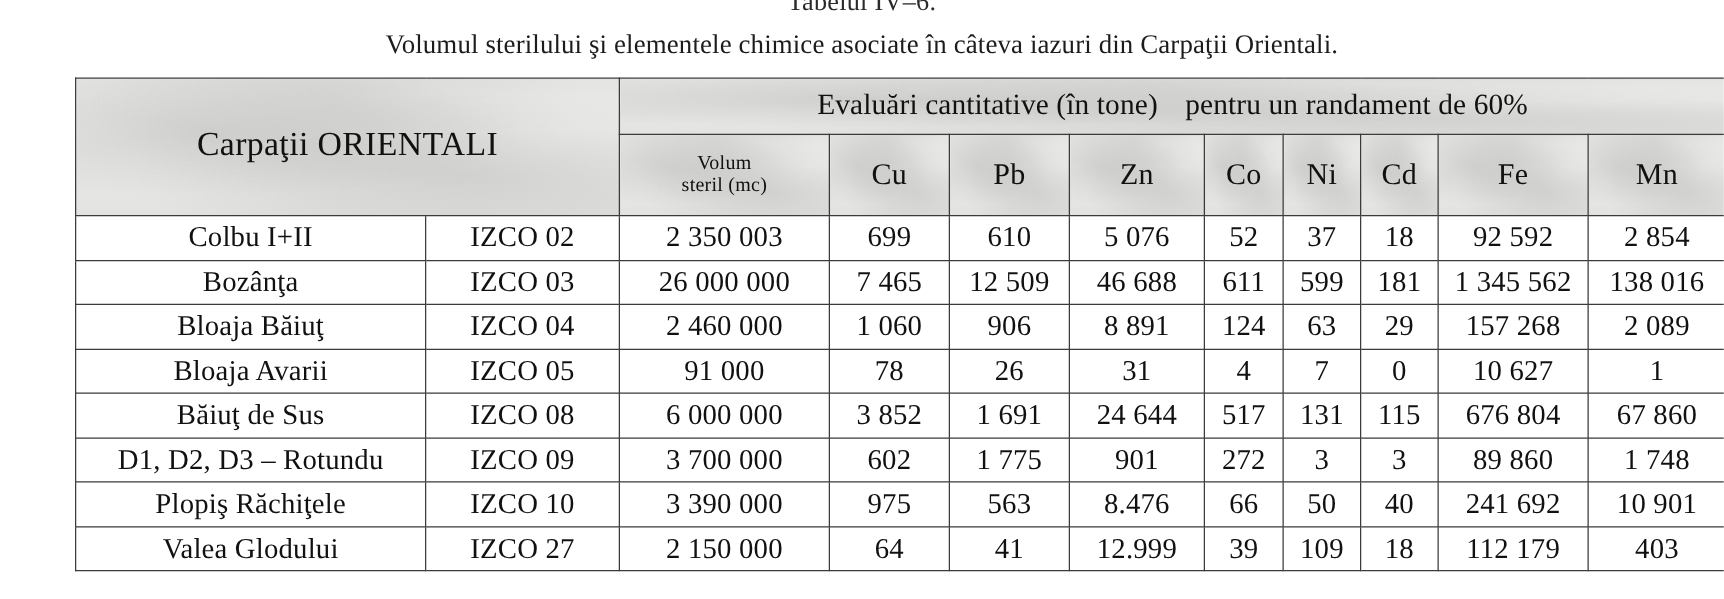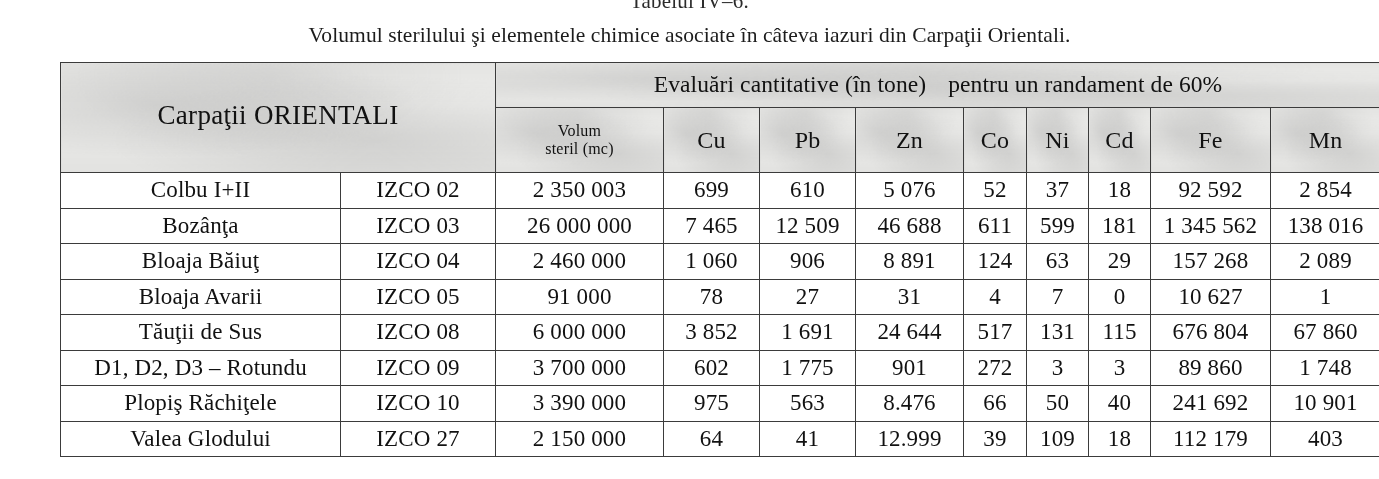--- a/index.html
+++ b/index.html
@@ -222,30 +222,30 @@
           <td class="num">63</td>
           <td class="num">29</td>
           <td class="num">157 268</td>
           <td class="num">2 089</td>
         </tr>
         <tr class="datarow">
           <td class="name">Bloaja Avarii</td>
           <td class="code">IZCO 05</td>
           <td class="num">91 000</td>
           <td class="num">78</td>
-          <td class="num">27</td>
+          <td class="num">26</td>
           <td class="num">31</td>
           <td class="num">4</td>
           <td class="num">7</td>
           <td class="num">0</td>
           <td class="num">10 627</td>
           <td class="num">1</td>
         </tr>
         <tr class="datarow">
-          <td class="name">Tăuţii de Sus</td>
+          <td class="name">Băiuţ de Sus</td>
           <td class="code">IZCO 08</td>
           <td class="num">6 000 000</td>
           <td class="num">3 852</td>
           <td class="num">1 691</td>
           <td class="num">24 644</td>
           <td class="num">517</td>
           <td class="num">131</td>
           <td class="num">115</td>
           <td class="num">676 804</td>
           <td class="num">67 860</td>

